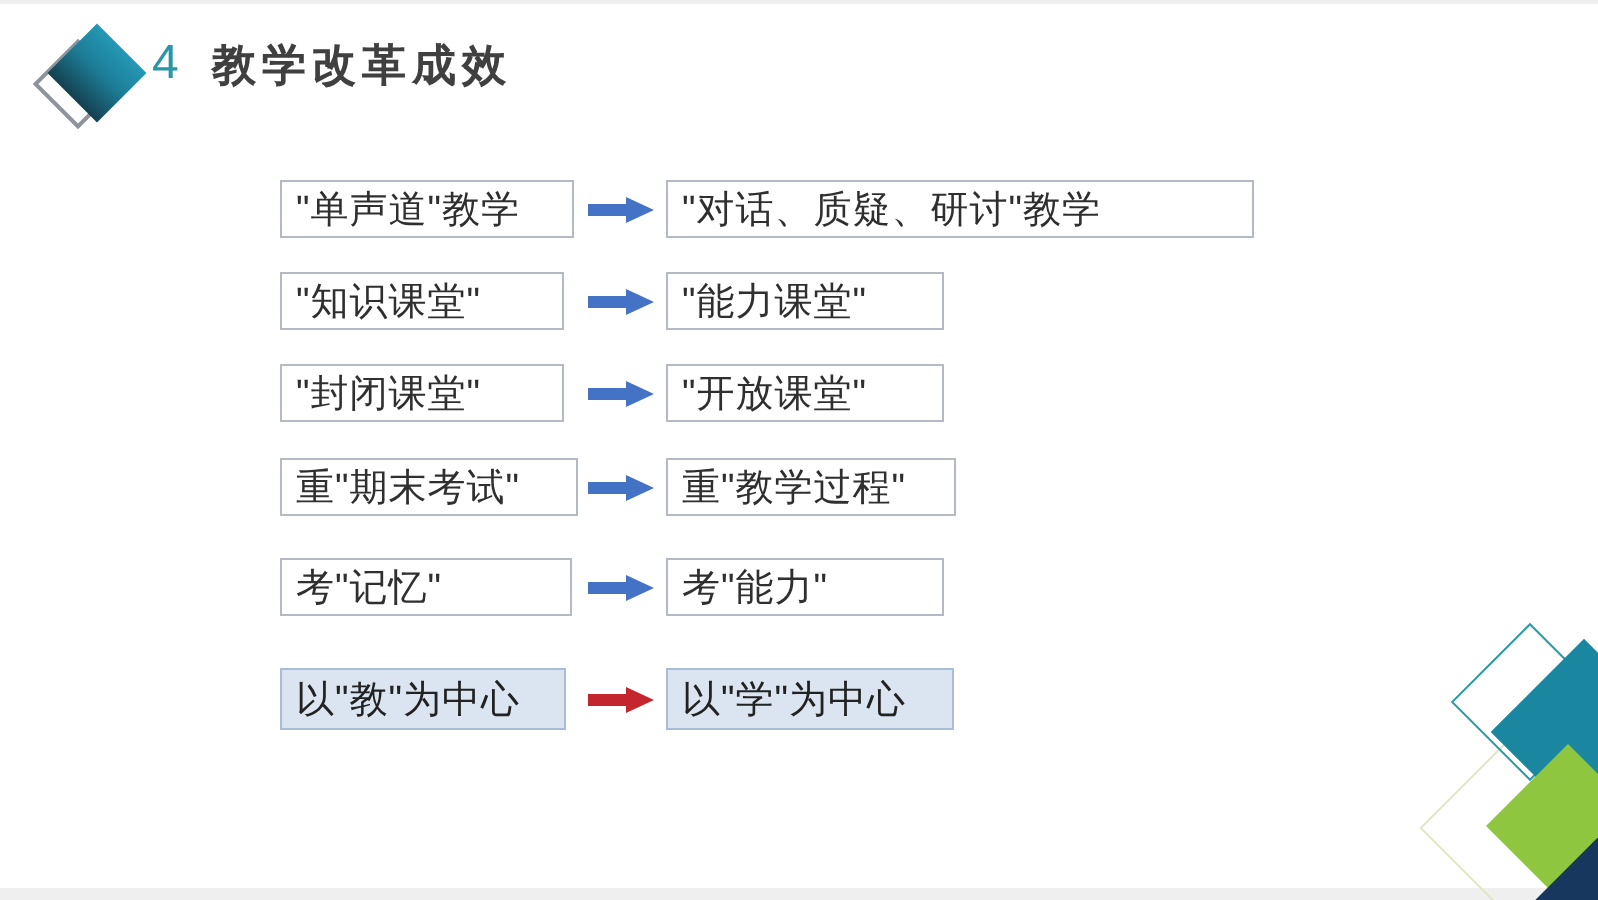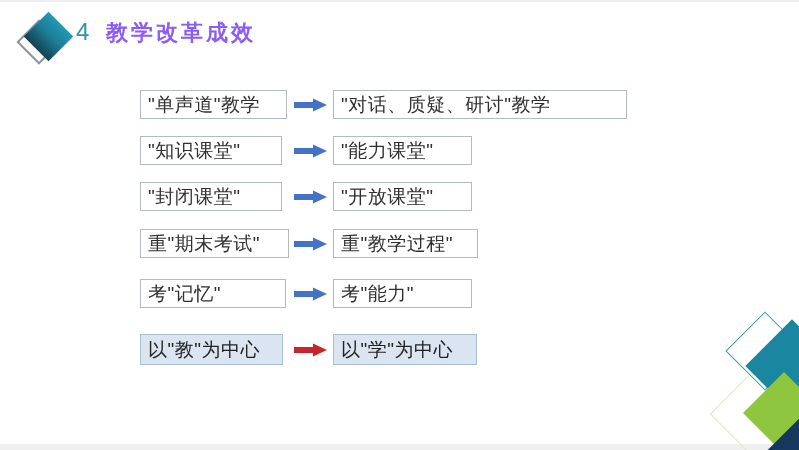--- a/index.html
+++ b/index.html
@@ -20,21 +20,21 @@
     position:absolute;left:31px;top:19px;width:35px;height:35px;
     transform:rotate(45deg);
     background:linear-gradient(to top,#14404f 0%,#1d7e98 55%,#2498b4 100%);
     z-index:2;
   }
   .slide-number{
     position:absolute;left:76px;top:18px;font-size:24px;color:#2b96a8;z-index:2;
   }
   .slide-title{
     position:absolute;left:106px;top:18px;font-size:22px;font-weight:bold;
-    color:#8b5cf6;letter-spacing:3px;z-index:2;
+    color:#404040;letter-spacing:3px;z-index:2;
   }
 
   
   .rows{position:absolute;left:140px;top:0;width:500px;z-index:2;}
   .row{position:absolute;height:29px;}
   .row:nth-of-type(1){top:90px;}
   .row:nth-of-type(2){top:136px;}
   .row:nth-of-type(3){top:182px;}
   .row:nth-of-type(4){top:229px;}
   .row:nth-of-type(5){top:279px;}

